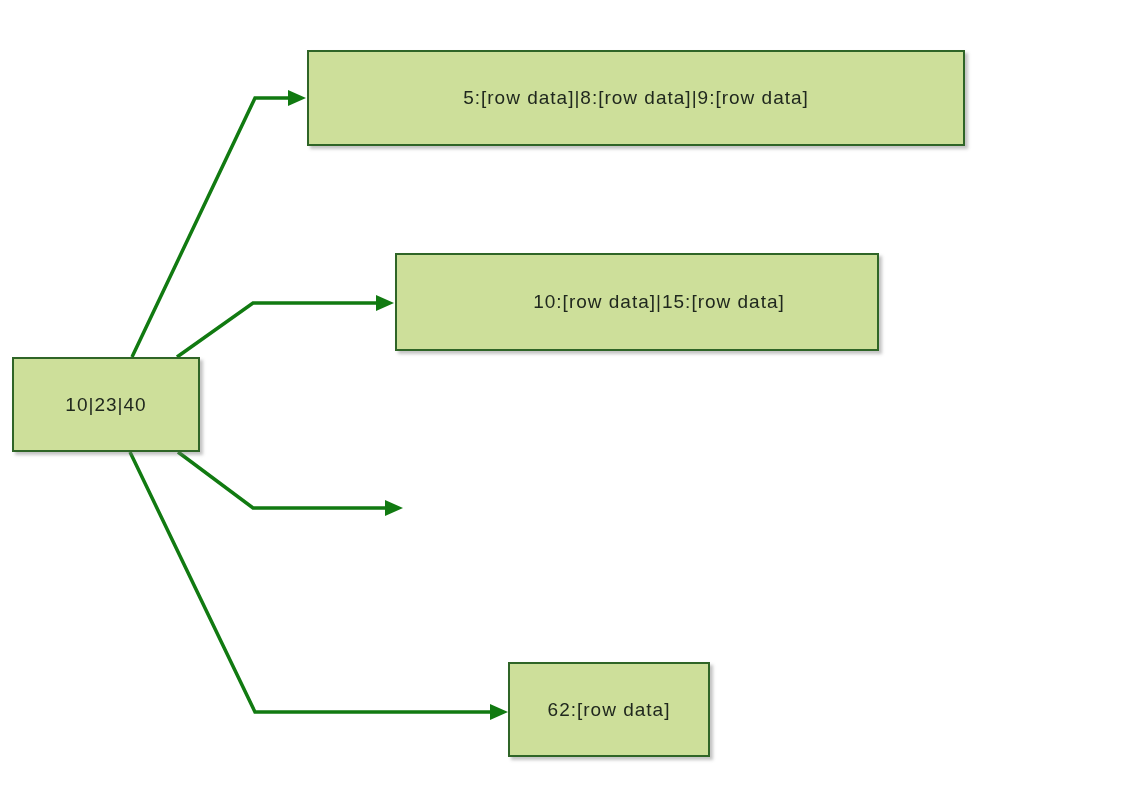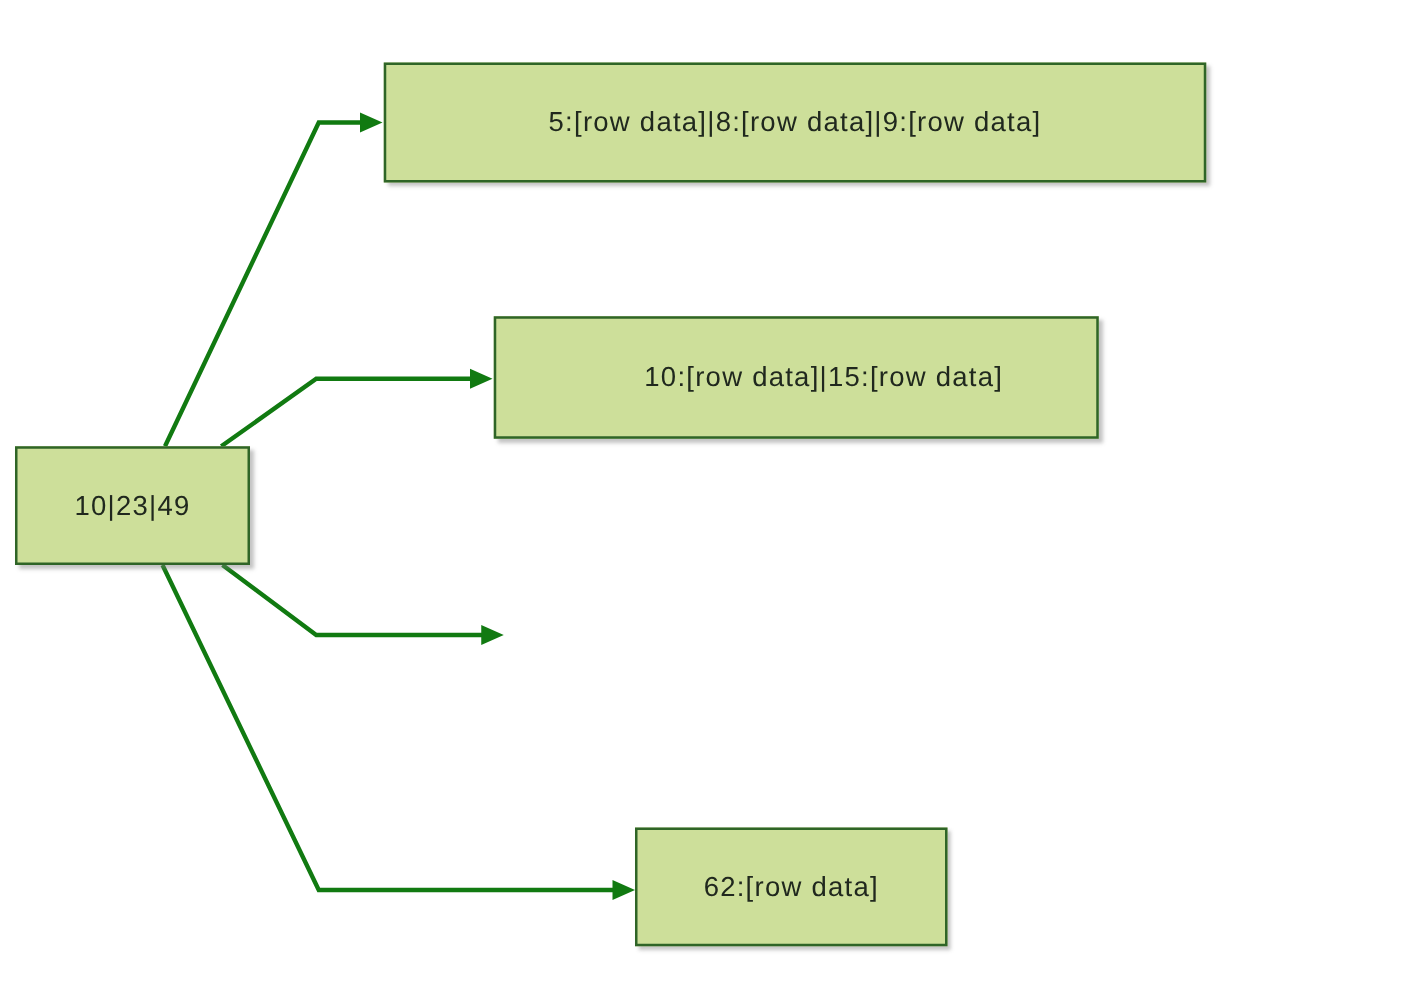--- a/index.html
+++ b/index.html
@@ -26,30 +26,30 @@
   .node {
     position: absolute;
     box-sizing: border-box;
     background: #cddf9a;
     border: 2px solid #2f6527;
     box-shadow: 3px 3px 3px rgba(125,125,125,0.45);
     display: flex;
     align-items: center;
     justify-content: center;
     color: #20281e;
-    font-size: 22px;
+    font-size: 19px;
     letter-spacing: 1px;
     white-space: nowrap;
     z-index: 2;
   }
   .node-root   { left: 12px;  top: 357px; width: 188px; height: 95px; }
   .node-leaf-0 { left: 307px; top: 50px;  width: 658px; height: 96px; }
   .node-leaf-1 { left: 395px; top: 253px; width: 484px; height: 98px; padding-left: 44px; }
   .node-leaf-2 { left: 403px; top: 458px; width: 475px; height: 93px; }
-  .node-leaf-3 { left: 508px; top: 662px; width: 250px; height: 95px; }
+  .node-leaf-3 { left: 508px; top: 662px; width: 202px; height: 95px; }
   .edge-line {
     fill: none;
     stroke: #117a11;
     stroke-width: 3.5;
     stroke-linejoin: miter;
   }
   .edge-head {
     fill: #117a11;
     stroke: none;
   }
@@ -72,21 +72,21 @@
       <polyline class="edge-line" points="178,452 253,508 387,508"></polyline>
       <polygon class="edge-head" points="403,508 385,500 385,516"></polygon>
     </g>
     <g>
       <polyline class="edge-line" points="130,452 255,712 492,712"></polyline>
       <polygon class="edge-head" points="508,712 490,704 490,720"></polygon>
     </g>
   </svg>
 
   <div class="node node-root">
-    <span>10|23|49</span>
+    <span>10|23|40</span>
   </div>
 
   <div class="node node-leaf-0">
     <span>5:[row data]|8:[row data]|9:[row data]</span>
   </div>
 
   <div class="node node-leaf-1">
     <span>10:[row data]|15:[row data]</span>
   </div>
 

